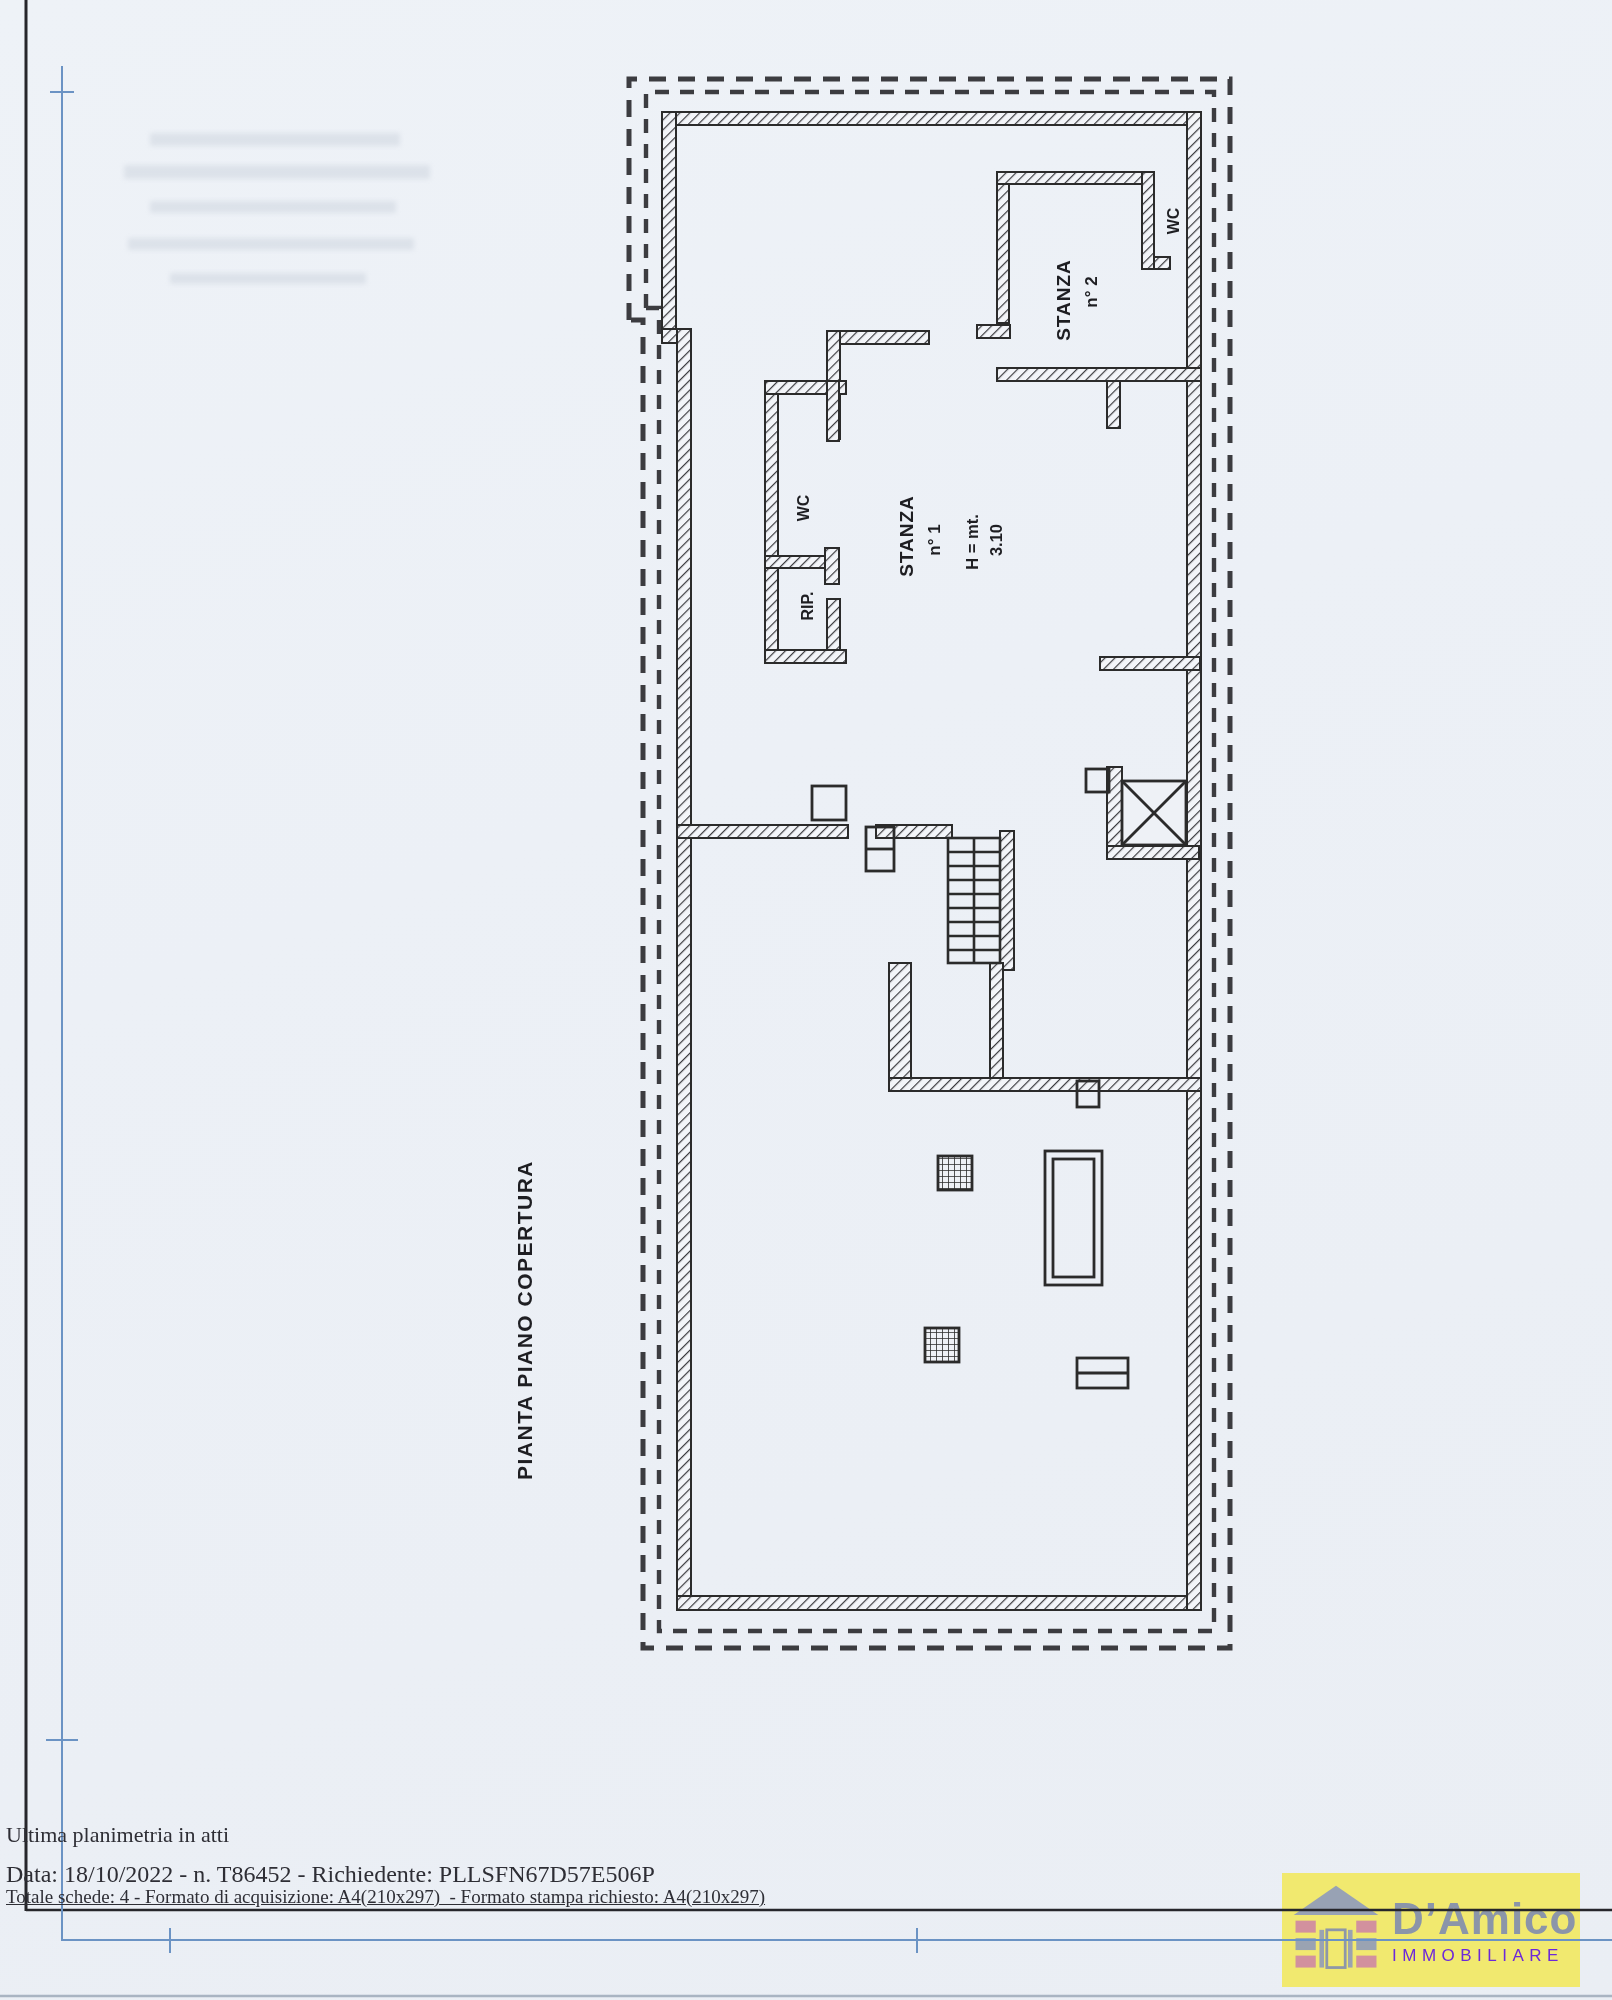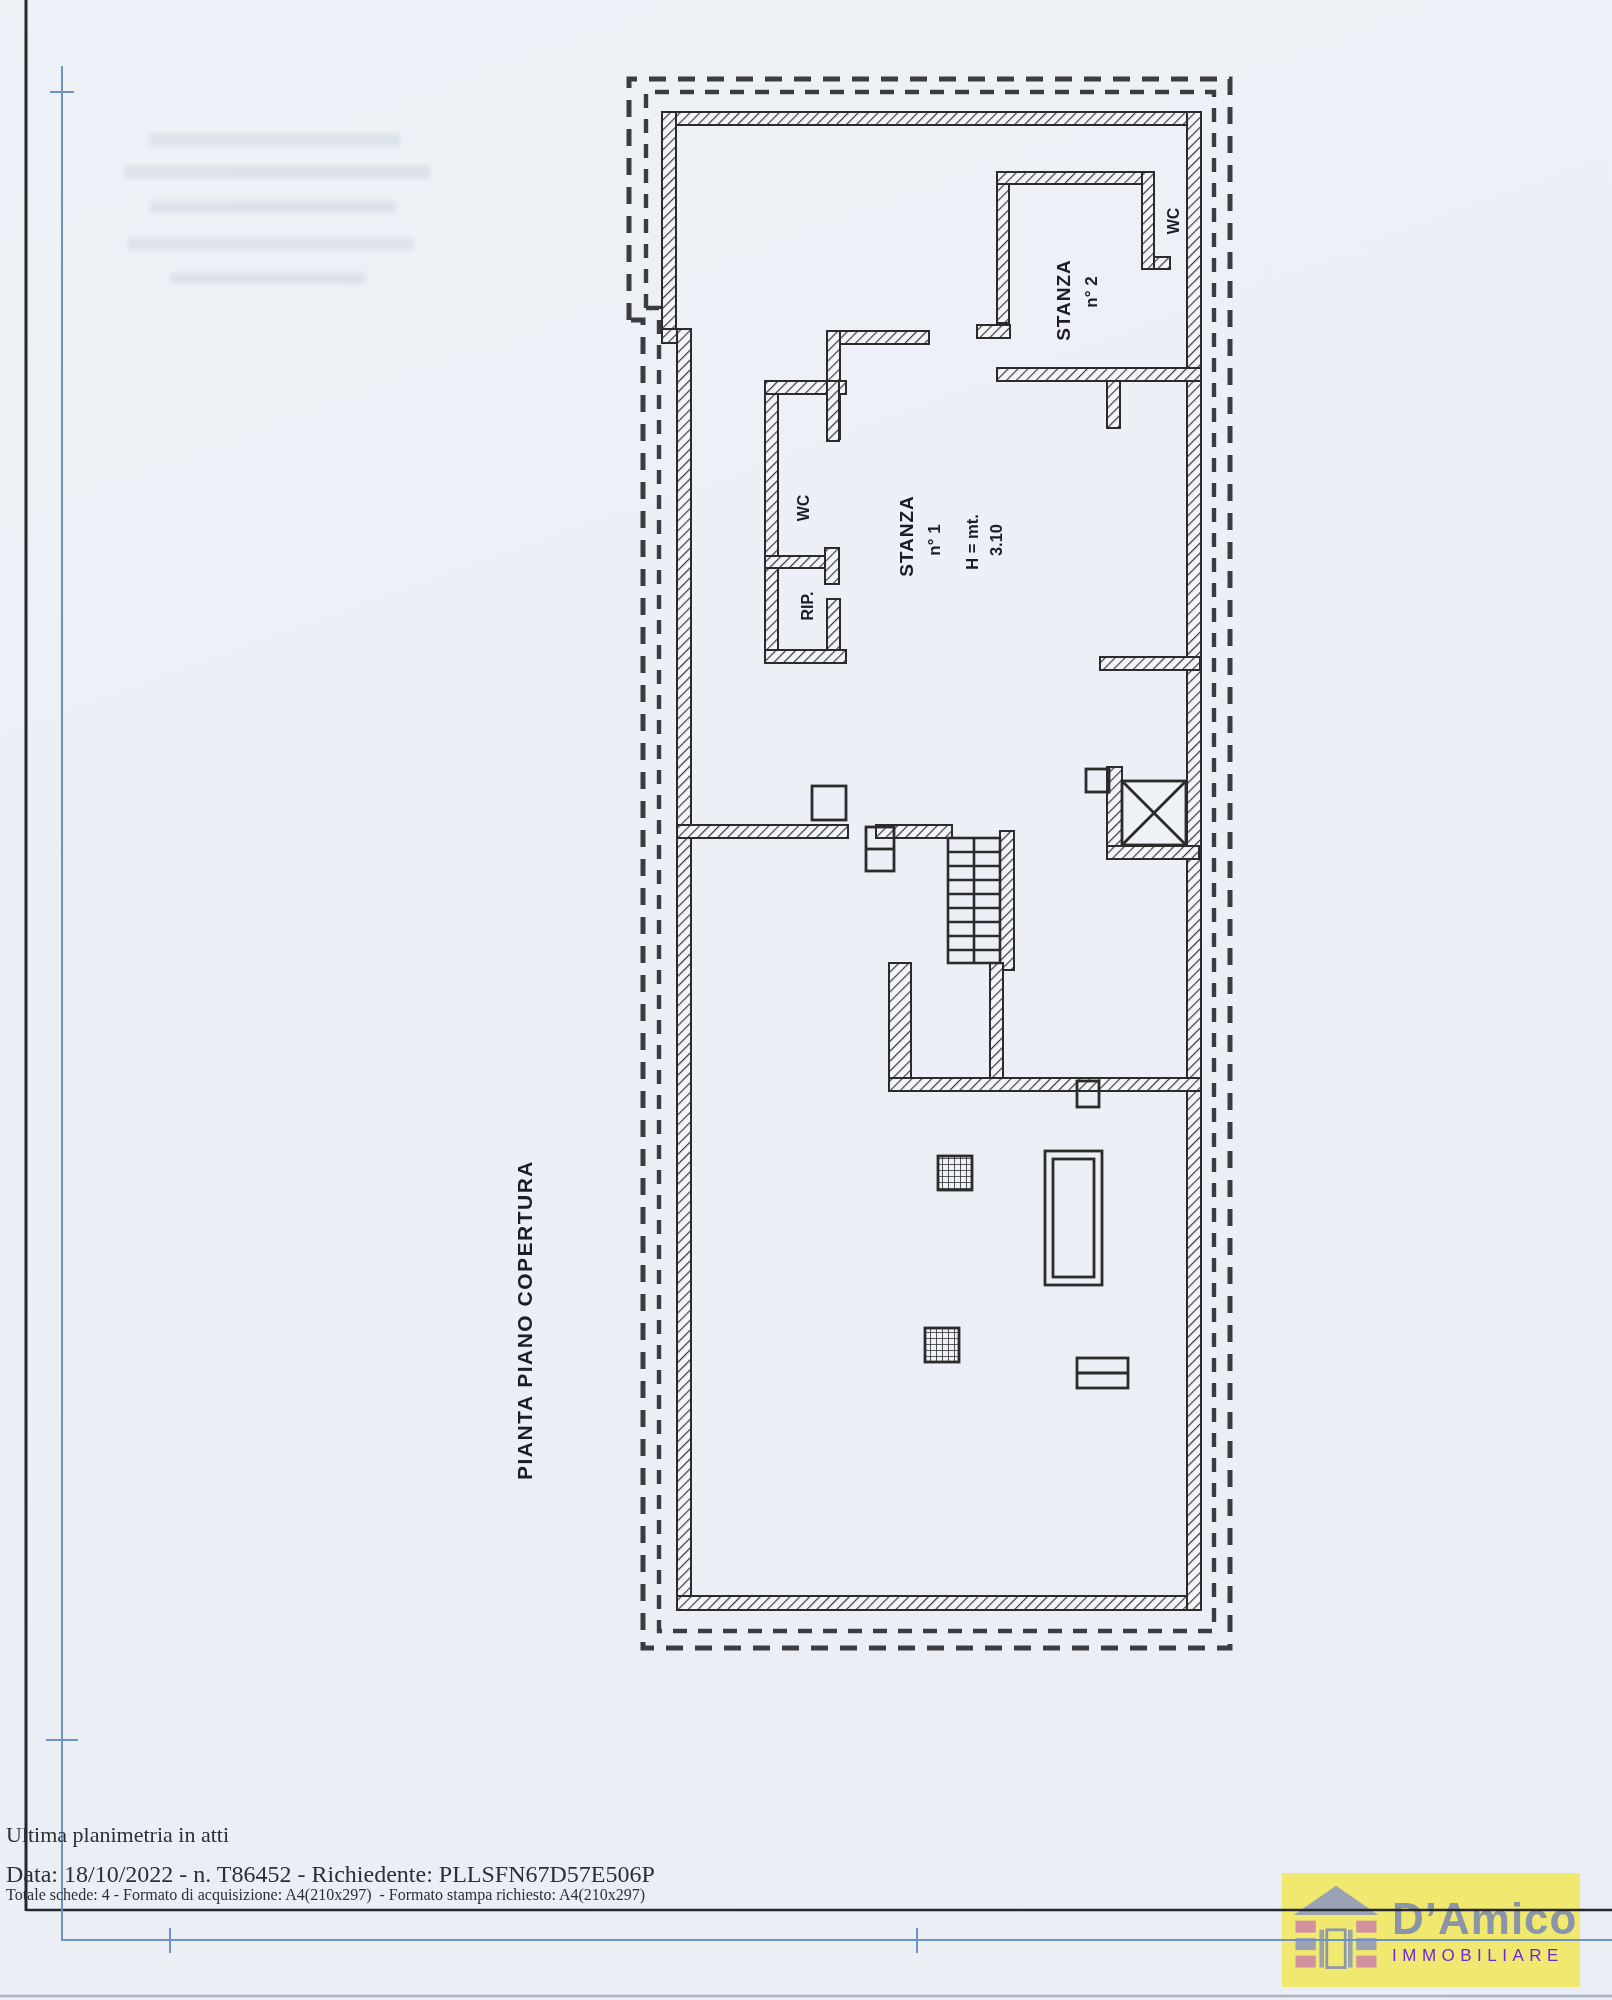--- a/index.html
+++ b/index.html
@@ -22,21 +22,21 @@
   .logo-sub{
     font-family:"Liberation Sans",sans-serif;font-weight:400;font-size:17px;
     color:#6d28d9;letter-spacing:5.5px;margin-top:6px;
   }
   .footer-line{
     position:absolute;left:6px;z-index:3;color:#2e2e35;
     font-family:"Liberation Serif", serif;white-space:pre;
   }
   .f-note {top:1806px;font-size:22px;margin-top:16px;}
   .f-data {top:1861px;font-size:24px;}
-  .f-schede{top:1886px;font-size:16px;}
+  .f-schede{top:1886px;font-size:19px;text-decoration:underline;}
   .plan-label{
     font-family:"Liberation Sans",sans-serif;font-weight:700;fill:#1e1e22;
   }
 </style>
 </head>
 <body>
 
 <div class="page">
 
   <div class="logo">

